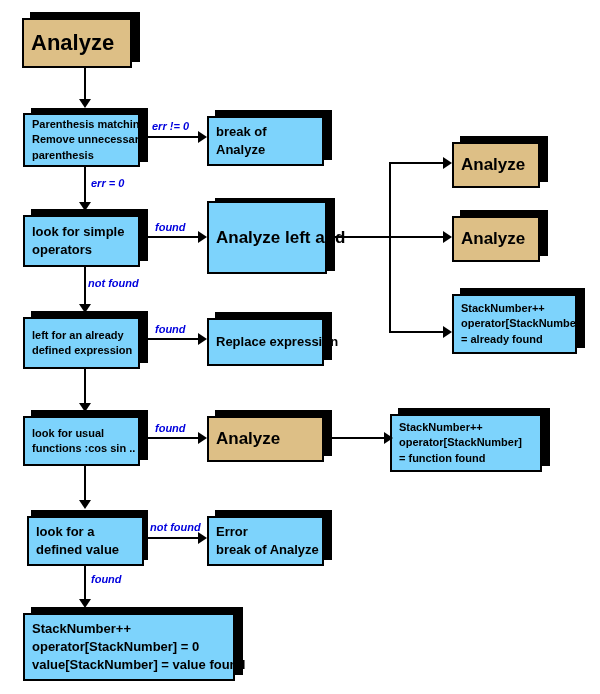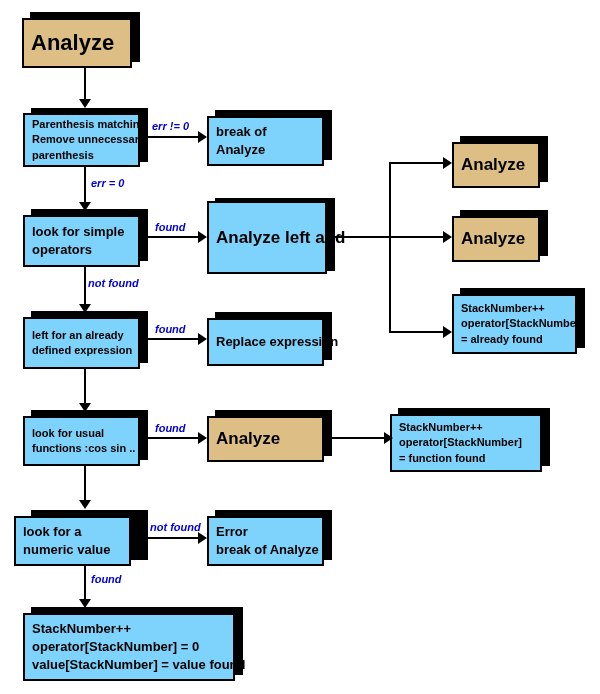--- a/index.html
+++ b/index.html
@@ -206,23 +206,23 @@
   <div class="node gray sm" style="left:390px; top:414px; width:152px; height:58px;">
     <div class="line">StackNumber++</div>
     <div class="line">operator[StackNumber]</div>
     <div class="line">= function found</div>
   </div>
 
   <div class="vline" style="left:84px; top:466px; height:36px;"></div>
   <div class="arrow-d" style="left:79px; top:500px;"></div>
 
   <div class="shadow" style="left:31px; top:510px; width:117px; height:50px;"></div>
-  <div class="node gray md" style="left:14px; top:516px; width:117px; height:50px;">
+  <div class="node gray md" style="left:27px; top:516px; width:117px; height:50px;">
     <div class="line">look for a</div>
-    <div class="line">numeric value</div>
+    <div class="line">defined value</div>
   </div>
   <div class="hline" style="left:148px; top:537px; width:51px;"></div>
   <div class="arrow-r" style="left:198px; top:532px;"></div>
   <div class="elabel" style="left:150px; top:521px;">not found</div>
 
   <div class="shadow" style="left:215px; top:510px; width:117px; height:50px;"></div>
   <div class="node gray md" style="left:207px; top:516px; width:117px; height:50px;">
     <div class="line">Error</div>
     <div class="line">break of Analyze</div>
   </div>

